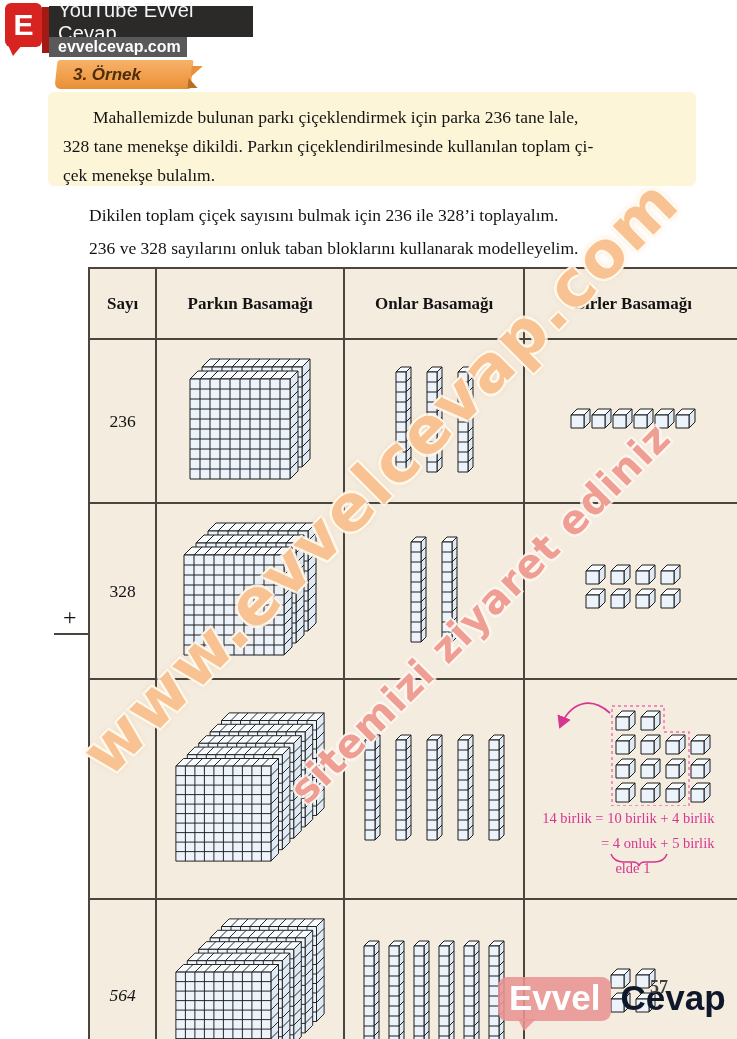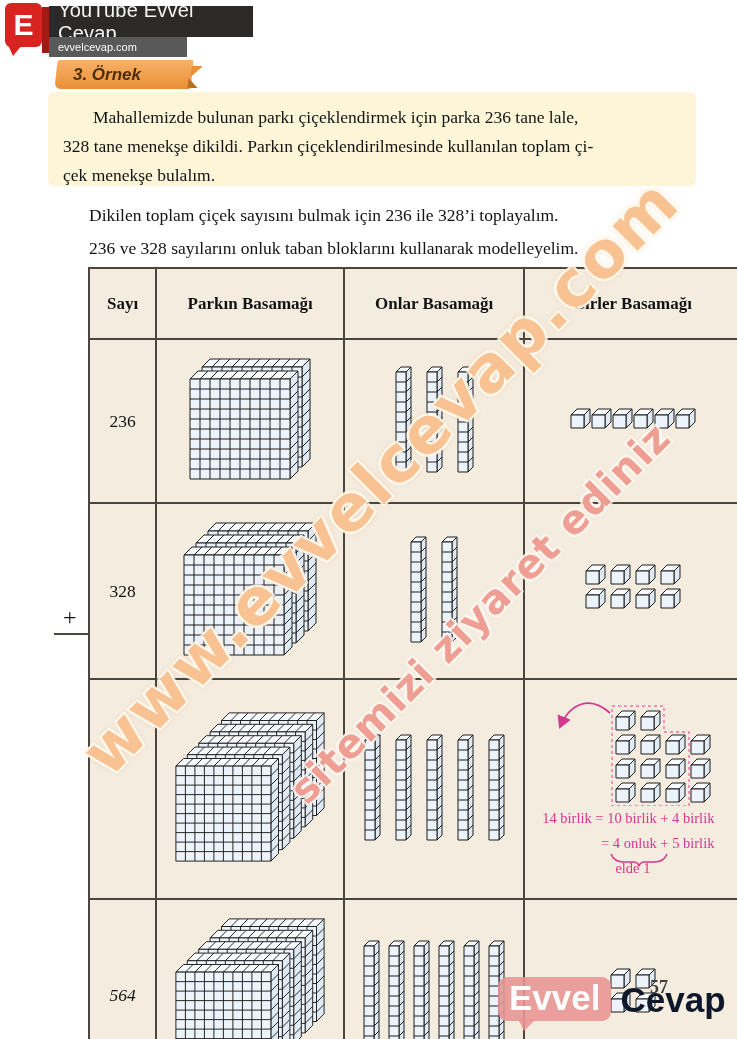--- a/index.html
+++ b/index.html
@@ -11,21 +11,21 @@
           border-radius:6px;z-index:11;display:flex;align-items:center;justify-content:center;}
   .e-logo:after{content:"";position:absolute;left:3px;bottom:-9px;width:0;height:0;
           border-left:5px solid transparent;border-right:9px solid transparent;border-top:11px solid #d82421;}
   .e-letter{font-family:"Liberation Sans",sans-serif;font-weight:bold;font-size:30px;color:#fff;}
   .red-strip{position:absolute;left:42px;top:7px;width:7px;height:46px;background:#a31a14;z-index:10;}
   .black-bar{position:absolute;left:49px;top:6px;width:204px;height:31px;background:#2b2a28;z-index:10;
           display:flex;align-items:center;padding-left:9px;box-sizing:border-box;}
   .black-bar span{font-family:"Liberation Sans",sans-serif;font-size:20px;color:#f5f5f5;letter-spacing:.2px;}
   .gray-bar{position:absolute;left:49px;top:37px;width:138px;height:20px;background:#595959;z-index:10;
           display:flex;align-items:center;padding-left:9px;box-sizing:border-box;}
-  .gray-bar span{font-family:"Liberation Sans",sans-serif;font-weight:normal;font-size:11px;color:#fdfdfd;}
+  .gray-bar span{font-family:"Liberation Sans",sans-serif;font-weight:bold;font-size:16px;color:#fdfdfd;}
 
   
   .banner{position:absolute;left:56px;top:60px;width:136px;height:29px;z-index:3;
           background:linear-gradient(180deg,#f7b269 0%,#ef9a45 70%,#e88f38 100%);
           transform:skewX(-6deg);border-radius:3px 2px 2px 6px;display:flex;align-items:center;}
   .banner .fold{position:absolute;right:-10px;top:6px;width:0;height:0;
           border-top:11px solid #e8913a;border-right:11px solid transparent;}
   .banner .fold2{position:absolute;right:-7px;bottom:1px;width:0;height:0;
           border-bottom:10px solid #b96f1e;border-right:10px solid transparent;}
   .banner span{transform:skewX(6deg);font-family:"Liberation Sans",sans-serif;font-weight:bold;
@@ -64,21 +64,21 @@
   .wm1{left:-70px;top:440px;width:900px;font-size:64px;letter-spacing:2px;color:rgba(246,178,120,0.78);
       text-shadow:-2px -2px 0 rgba(255,250,238,.85),2px -2px 0 rgba(255,250,238,.85),
                   -2px 2px 0 rgba(255,250,238,.85),2px 2px 0 rgba(255,250,238,.85),
                   0 0 6px rgba(222,130,60,.35);}
   .wm2{left:170px;top:590px;width:620px;font-size:40px;letter-spacing:1px;color:rgba(233,128,118,0.75);
       text-shadow:-2px -2px 0 rgba(255,248,240,.8),2px -2px 0 rgba(255,248,240,.8),
                   -2px 2px 0 rgba(255,248,240,.8),2px 2px 0 rgba(255,248,240,.8);}
 
   
   .flogo{position:absolute;left:498px;top:977px;z-index:6;font-family:"Liberation Sans",sans-serif;
-         font-weight:bold;font-size:35px;display:flex;align-items:center;}
+         font-weight:bold;font-size:35px;display:flex;align-items:flex-start;}
   .fbubble{position:relative;background:rgba(233,148,148,0.88);color:#ffffff;border-radius:9px;
          padding:1px 11px 3px 11px;}
   .fbubble:after{content:"";position:absolute;left:20px;bottom:-10px;width:0;height:0;
          border-left:6px solid transparent;border-right:12px solid transparent;
          border-top:12px solid rgba(233,148,148,0.88);}
   .fcevap{color:#0f172a;margin-left:9px;padding-top:1px;}
   .pageno{position:absolute;left:650px;top:977px;z-index:7;font-weight:bold;font-size:18px;color:#3f3f3f;}
 </style>
 </head>
 <body>

